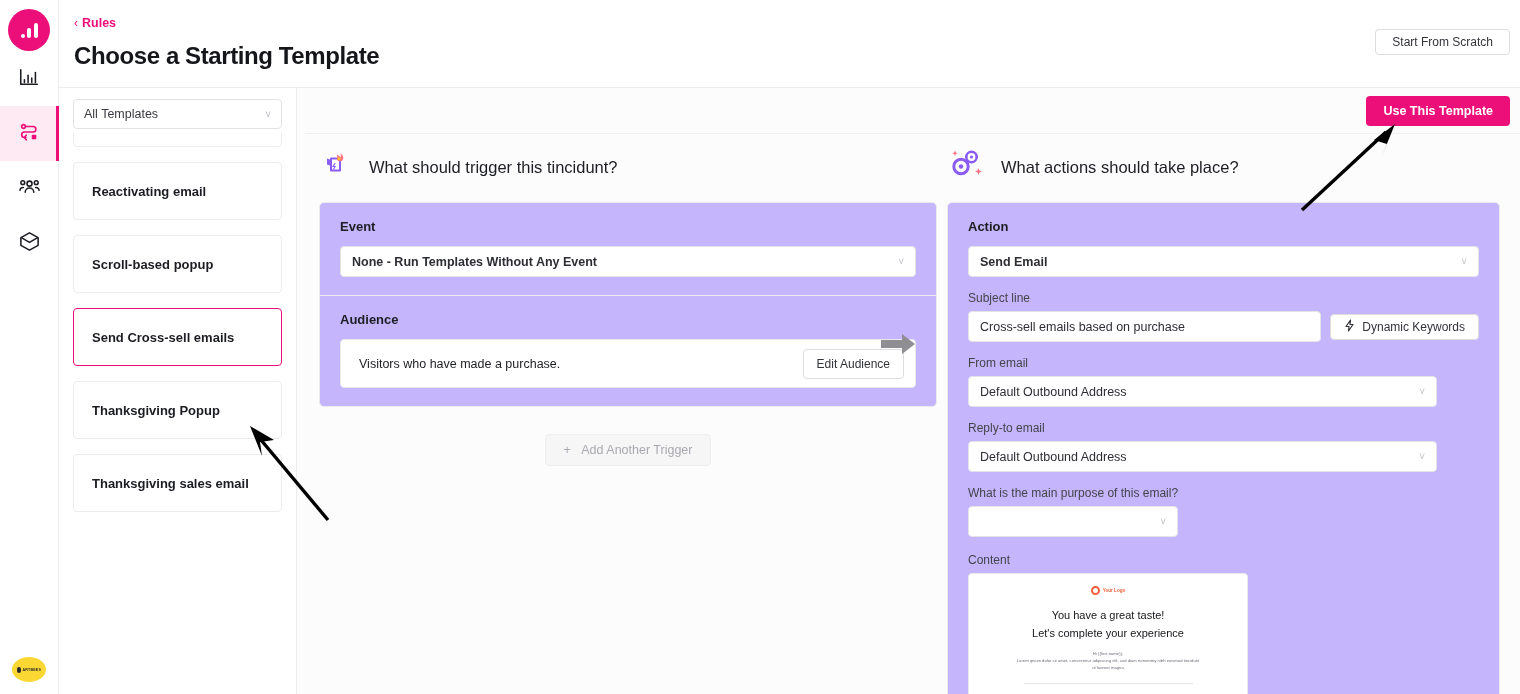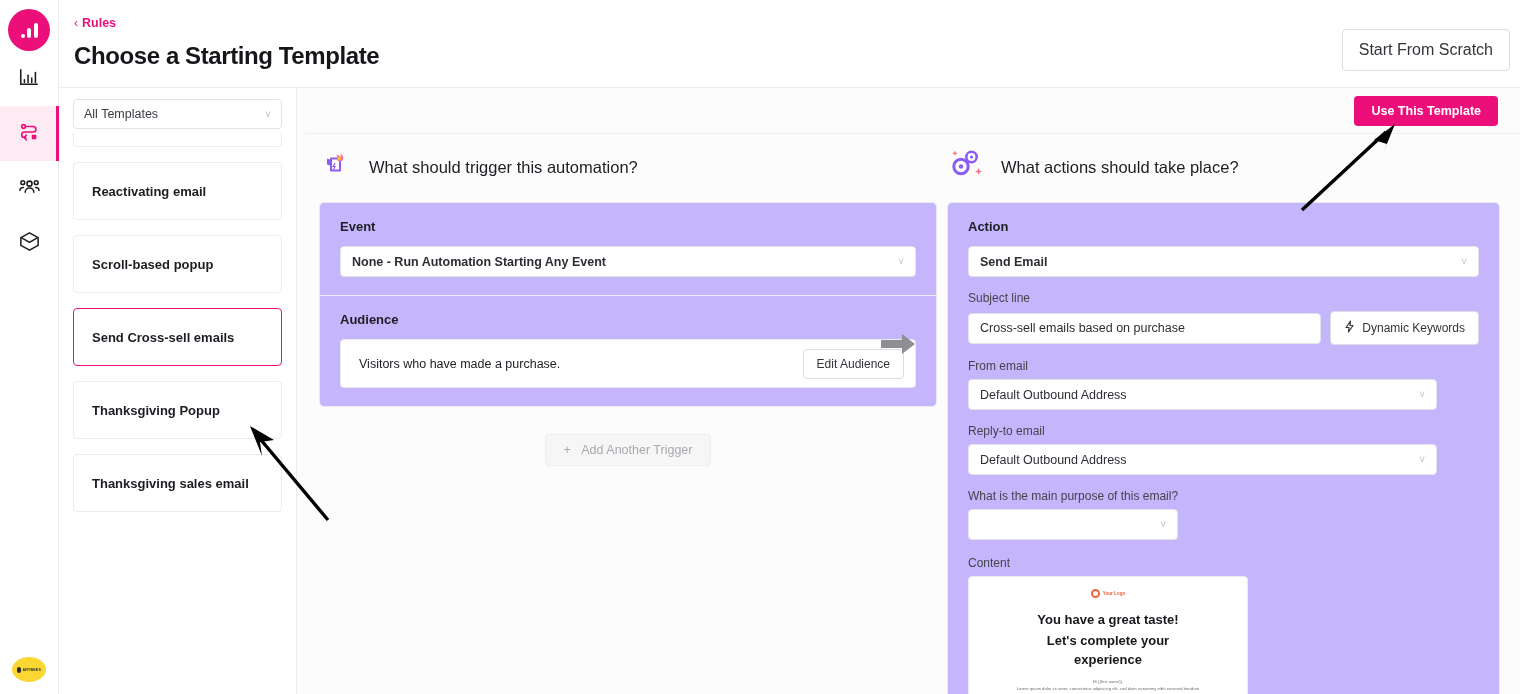--- a/index.html
+++ b/index.html
@@ -62,21 +62,21 @@
     display: inline-flex; align-items: center; gap: 4px;
     color: #ec0f79; font-size: 12.5px; font-weight: 700; cursor: pointer;
   }
   .crumb .chev { font-size: 12px; line-height: 1; font-weight: 400; }
   .page-title {
     margin-top: 11px; font-size: 24px; font-weight: 700;
     color: #15161a; letter-spacing: -.4px;
   }
   .btn-scratch {
     position: absolute; right: 10px; top: 29px;
-    padding: 11px 16px; font-size: 16px; color: #33343a;
+    padding: 5px 16px; font-size: 12px; color: #33343a;
     background: #fff; border: 1px solid #dcdde1; border-radius: 4px;
     cursor: pointer; font-family: inherit;
   }
 
   .body-row { flex: 1; display: flex; min-height: 0; }
 
   
   .tpl-panel {
     width: 238px; flex: 0 0 238px;
     border-right: 1px solid #ececec;
@@ -109,21 +109,21 @@
   }
 
   
   .canvas {
     flex: 1; background: #fcfcfd; position: relative;
     display: flex; min-width: 0;
   }
   .use-tpl-bar {
     position: absolute; top: 0; left: 8px; right: 0; height: 46px;
     display: flex; align-items: center; justify-content: flex-end;
-    padding-right: 22px; border-bottom: 1px solid #efeff1;
+    padding-right: 10px; border-bottom: 1px solid #efeff1;
     background: #fcfcfd; z-index: 4;
   }
   .btn-use {
     background: #ec0f79; color: #fff; border: none; border-radius: 4px;
     padding: 8px 17px; font-size: 12.5px; font-weight: 700;
     cursor: pointer; font-family: inherit;
   }
 
   .col-trigger { width: 640px; flex: 0 0 640px; padding: 59px 0 0 22px; position: relative; }
   .col-action  { flex: 1; padding: 59px 20px 0 10px; min-width: 0; }
@@ -168,40 +168,40 @@
   }
   .arrow-mid {
     position: absolute; right: 20px; top: 243px;
     width: 36px; height: 26px;
   }
 
   .row-subject { display: flex; gap: 9px; align-items: center; }
   .row-subject .input-box { flex: 1; }
   .btn-dyn {
     border: 1px solid #dcdde1; background: #fff; border-radius: 4px;
-    height: 34px; padding: 0 13px; display: flex; align-items: center; gap: 7px;
+    height: 26px; padding: 0 13px; display: flex; align-items: center; gap: 7px;
     font-size: 12px; color: #33343a; cursor: pointer; white-space: nowrap;
     font-family: inherit;
   }
   .narrow { width: 210px; }
 
   
   .preview {
     margin-top: 6px; border: 1px solid #ebebee; border-radius: 4px;
     background: #fff; height: 150px; width: 280px; overflow: hidden;
     display: flex; justify-content: center;
   }
   .preview-inner { width: 185px; padding-top: 12px; text-align: center; }
   .pv-logo { display: flex; align-items: center; justify-content: center; gap: 3px; }
   .pv-logo .ring {
     width: 9px; height: 9px; border-radius: 50%;
     border: 2px solid #f2603c;
   }
   .pv-logo .lt { font-size: 4.6px; font-weight: 700; color: #f2603c; }
-  .pv-h1 { margin-top: 13px; font-size: 13px; font-weight: 700; color: #16171b; line-height: 1.45; }
+  .pv-h1 { margin-top: 13px; font-size: 11px; font-weight: 400; color: #16171b; line-height: 1.45; }
   .pv-greet { margin-top: 9px; font-size: 4.2px; color: #6d6f7a; }
   .pv-p { margin-top: 2.5px; font-size: 4.2px; color: #6d6f7a; line-height: 1.6; }
   .pv-rule { margin: 11px 8px 0 8px; border-top: 1px solid #e6e6ea; }
   .pv-h2 { margin-top: 11px; font-size: 5px; font-weight: 700; color: #16171b; }
   .pv-sub { margin-top: 3px; font-size: 4.2px; font-weight: 700; color: #16171b; }
 
   
   .pointer { position: absolute; pointer-events: none; z-index: 9; }
 </style>
 </head>
@@ -318,28 +318,28 @@
           <div class="sec-head">
             <span>
               <svg width="36" height="36" viewBox="0 0 36 36" fill="none">
                 <path d="M11 12.5 8 11.5v6l3 1z" fill="#8b5cf6"></path>
                 <path d="M12 11.5h9v12h-9z" fill="#fff" stroke="#8b5cf6" stroke-width="2" stroke-linejoin="round"></path>
                 <path d="M16 16.5l-2 3h2l-1.2 2.6" stroke="#8b5cf6" stroke-width="1.2" stroke-linecap="round"></path>
                 <path d="M21.5 6.5c2.8 2.1 3.6 4.2 2.3 6.2-1 1.6-3 2.1-4.6 1.2-1.3-.7-1.8-2-1.2-3.2.5-1 .3-2.1-.6-3 1.9.1 3.2 1.1 4.1 3 .4-1.3.4-2.7 0-4.2z" fill="#fb7185"></path>
                 <path d="M20.6 9.4c1.2 1 1.5 2 .9 3-.5.8-1.5 1-2.3.5-.6-.3-.8-1-.5-1.6.2-.5.1-1-.3-1.5.9.1 1.5.6 2 1.5.2-.6.2-1.3.2-1.9z" fill="#fbbf24"></path>
               </svg>
             </span>
-            <span class="sec-title">What should trigger this automation?</span>
+            <span class="sec-title">What should trigger this tincidunt?</span>
           </div>
 
           <div class="card">
             <div class="card-seg">
               <div class="seg-label">Event</div>
               <div class="input-box bold">
-                <span class="v">None - Run Automation Starting Any Event</span>
+                <span class="v">None - Run Templates Without Any Event</span>
                 <span class="chev">˅</span>
               </div>
             </div>
             <div class="card-seg">
               <div class="seg-label">Audience</div>
               <div class="aud-box">
                 <span class="aud-text">Visitors who have made a purchase.</span>
                 <button class="btn-ghost">Edit Audience</button>
               </div>
             </div>

